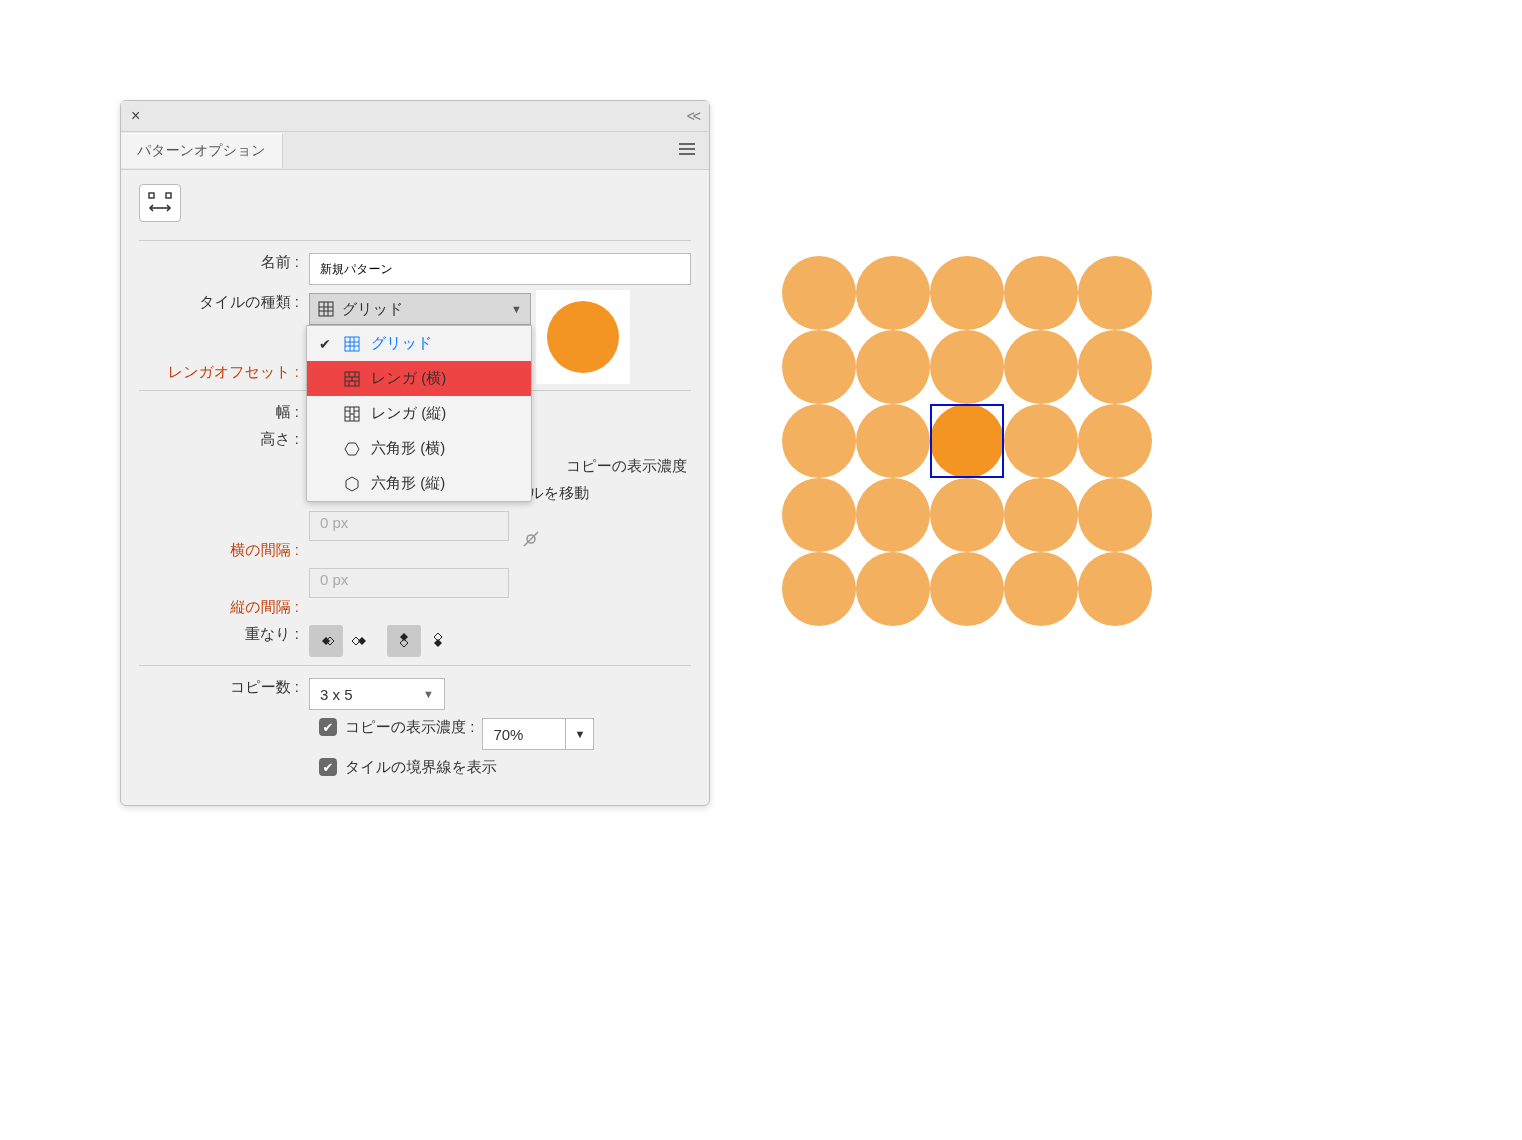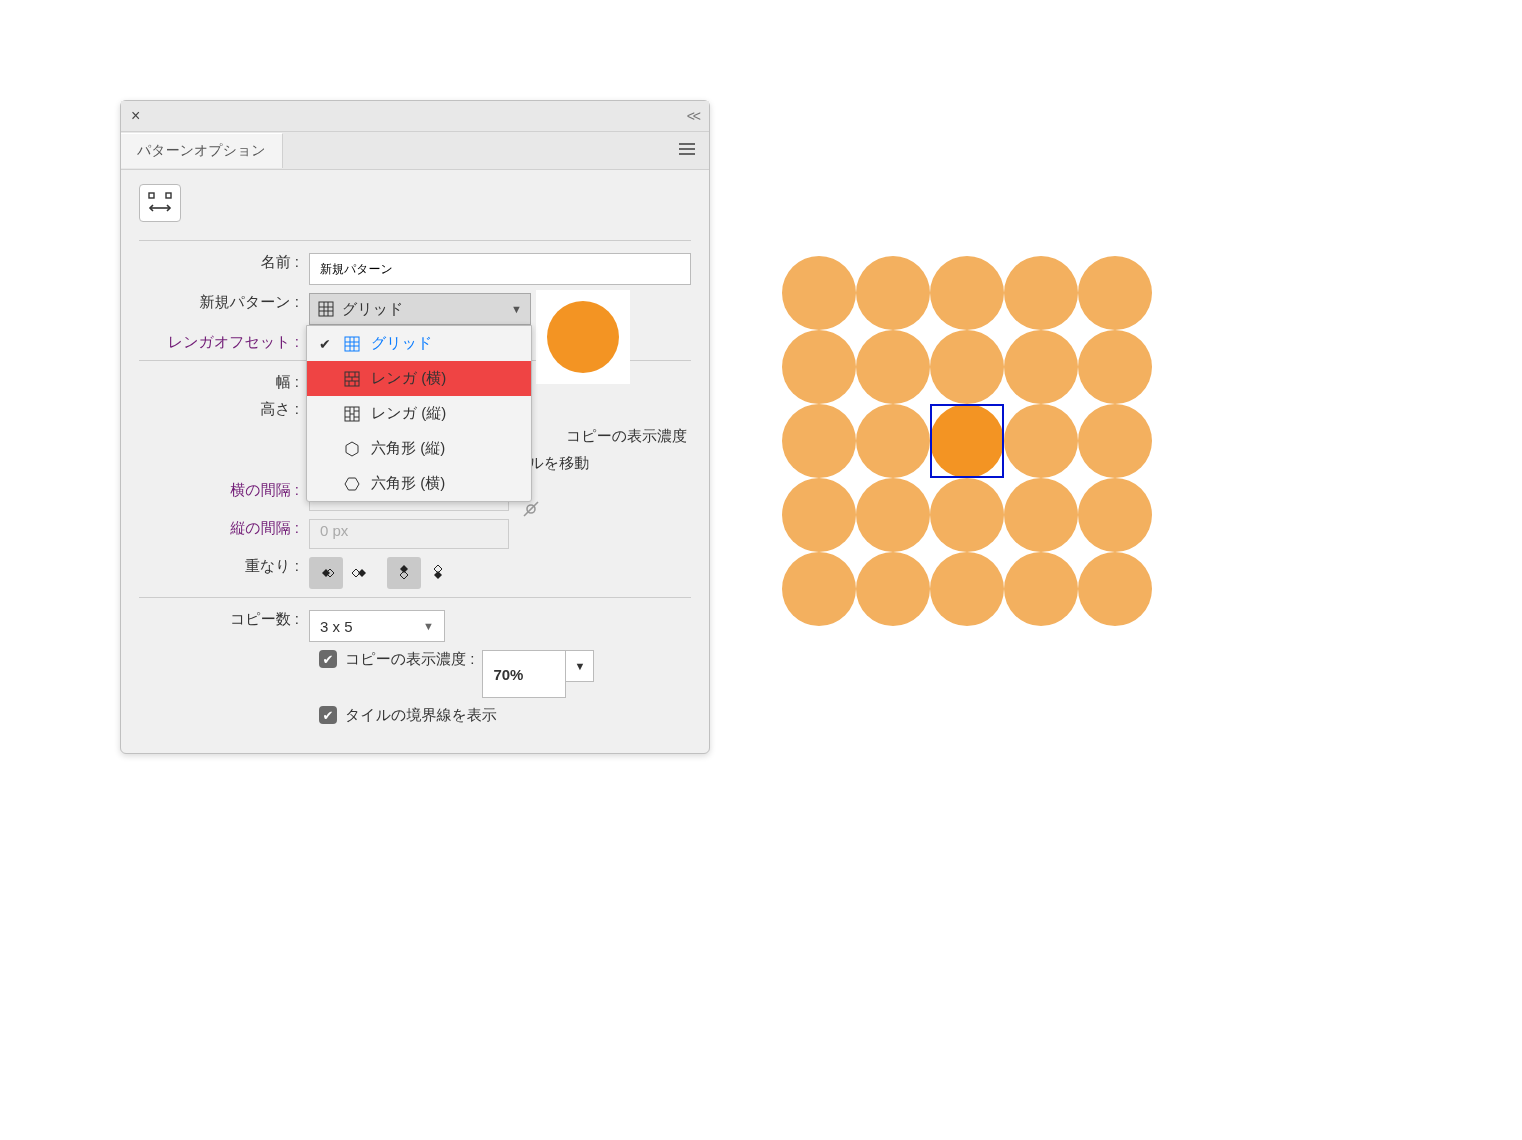--- a/index.html
+++ b/index.html
@@ -79,21 +79,21 @@
     align-items: flex-start;
     margin: 8px 0;
   }
   .row-label {
     width: 170px;
     text-align: right;
     padding-right: 10px;
     color: #333;
     font-size: 15px;
   }
-  .row-label.dim { color: #701a75; }
+  .row-label.dim { color: #c2410c; margin-top: 30px; }
   .text-input {
     flex: 1;
     height: 32px;
     padding: 4px 10px;
     border: 1px solid #bbb;
     background: #fff;
     font-size: 12px;
   }
   .select-input {
     width: 222px;
@@ -167,26 +167,26 @@
     width: 136px; height: 32px;
     border: 1px solid #bbb;
     background: #fff;
     display: flex; align-items:center;
     padding: 0 10px;
     cursor: pointer;
     font-size: 15px;
   }
   .select-small .chev { margin-left: auto; font-size: 11px; color: #666; }
   .pct-input {
-    width: 84px; height: 48px;
+    width: 84px; height: 32px;
     border: 1px solid #bbb;
     background: #fff;
     padding: 0 10px;
     font-size: 15px;
-    display: inline-flex; align-items:center;font-weight:bold;
+    display: inline-flex; align-items:center;
   }
   .pct-chev {
     width: 28px; height: 32px;
     border: 1px solid #bbb;
     border-left: none;
     background: #fff;
     display: inline-flex; align-items:center; justify-content:center;
     font-size: 11px;
     cursor: pointer;
   }
@@ -256,21 +256,21 @@
     <div class="divider"></div>
 
     
     <div class="row">
       <div class="row-label">名前 :</div>
       <input class="text-input" value="新規パターン" style="">
     </div>
 
     
     <div class="row">
-      <div class="row-label">新規パターン :</div>
+      <div class="row-label">タイルの種類 :</div>
       <div class="select-input">
         <svg width="16" height="16" viewBox="0 0 16 16">
           <rect x="1" y="1" width="14" height="14" fill="none" stroke="#333"></rect>
           <line x1="1" y1="6" x2="15" y2="6" stroke="#333"></line>
             <line x1="1" y1="10" x2="15" y2="10" stroke="#333"></line>
           <line x1="6" y1="1" x2="6" y2="15" stroke="#333"></line>
             <line x1="10" y1="1" x2="10" y2="15" stroke="#333"></line>
         </svg>
         <span>グリッド</span>
         <span class="chev">▼</span>
@@ -423,33 +423,33 @@
               <line x1="10" y1="5" x2="15" y2="5" stroke="#333"></line>
               <line x1="10" y1="11" x2="15" y2="11" stroke="#333"></line>
             </svg>
         </span>
         <span>レンガ (縦)</span>
       </div>
       <div class="dd-item">
         <span class="check"></span>
         <span class="dd-icon">
           <svg width="16" height="16" viewBox="0 0 16 16">
+              <polygon points="1,8 4.5,2 11.5,2 15,8 11.5,14 4.5,14" fill="none" stroke="#333"></polygon>
+            </svg>
+        </span>
+        <span>六角形 (横)</span>
+      </div>
+      <div class="dd-item">
+        <span class="check"></span>
+        <span class="dd-icon">
+          <svg width="16" height="16" viewBox="0 0 16 16">
               <polygon points="8,1 14,4.5 14,11.5 8,15 2,11.5 2,4.5" fill="none" stroke="#333"></polygon>
             </svg>
         </span>
         <span>六角形 (縦)</span>
-      </div>
-      <div class="dd-item">
-        <span class="check"></span>
-        <span class="dd-icon">
-          <svg width="16" height="16" viewBox="0 0 16 16">
-              <polygon points="1,8 4.5,2 11.5,2 15,8 11.5,14 4.5,14" fill="none" stroke="#333"></polygon>
-            </svg>
-        </span>
-        <span>六角形 (横)</span>
       </div>
     </div>
 
     
     <div class="preview-swatch">
       <div class="circle"></div>
     </div>
 
   </div>
 </div>

